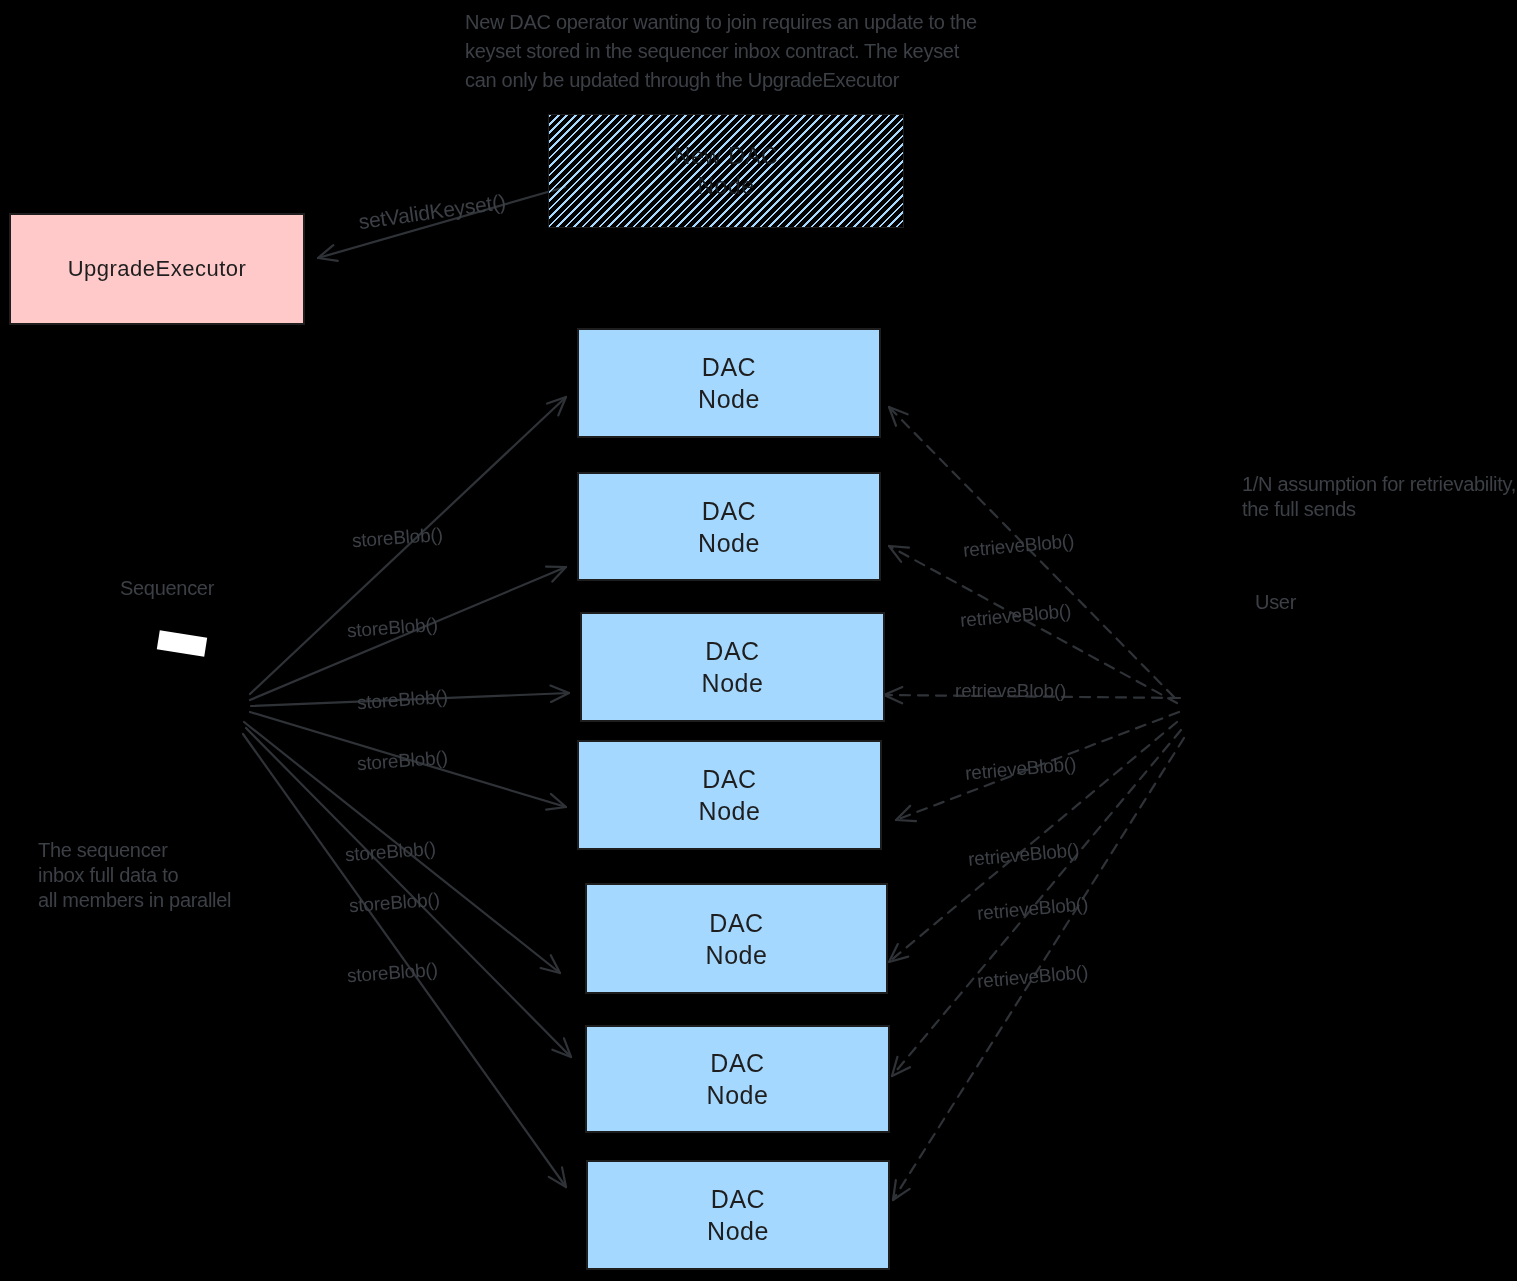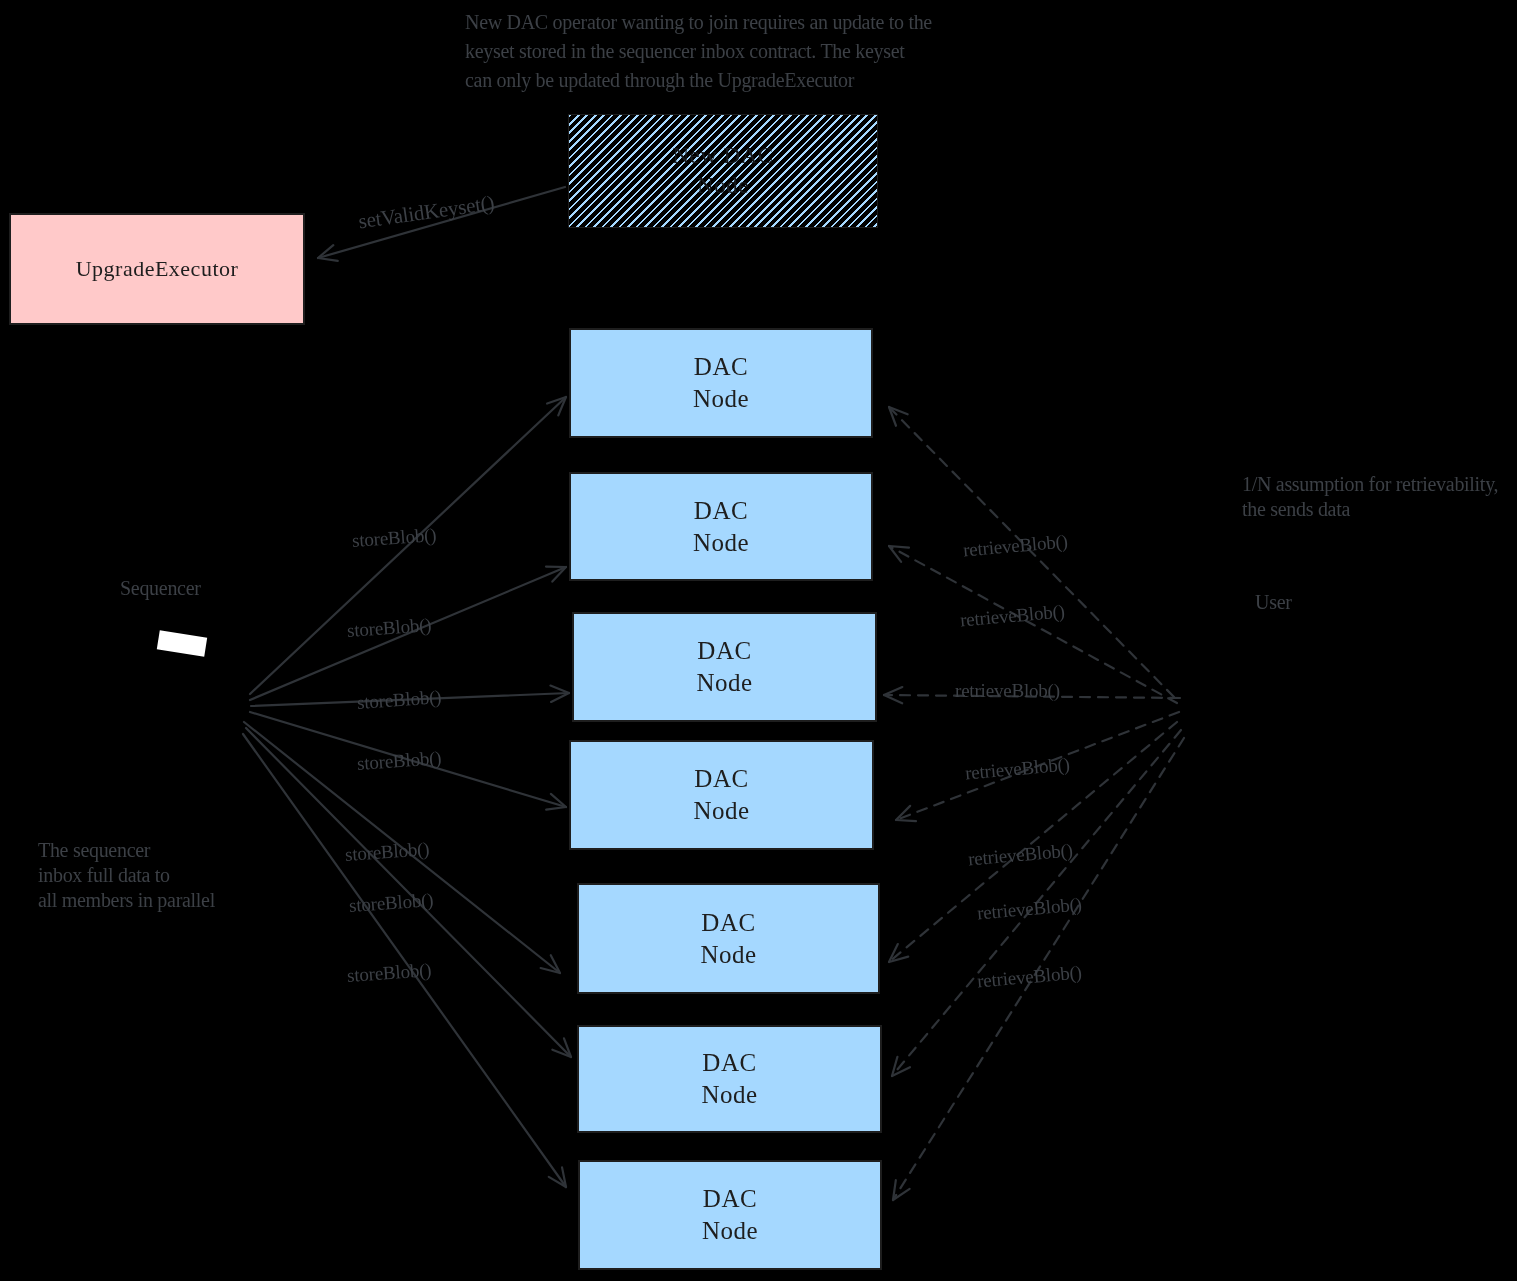--- a/index.html
+++ b/index.html
@@ -2,26 +2,26 @@
 <html style="--bg: #000000; --node_fill: #a5d8ff; --pink_fill: #ffc9c9; --box_border: #1e1e1e; --box_text: #1e1e1e; --note_text: #3c4046; --arrow: #2f3338; --white: #ffffff; --hatch_text: #16191d;"><head>
 <meta charset="utf-8">
 <style>
   :root{
     --bg:#000000; --node_fill:#a5d8ff; --pink_fill:#ffc9c9; --box_border:#1e1e1e;
     --box_text:#1e1e1e; --note_text:#3c4046; --arrow:#2f3338; --white:#ffffff; --hatch_text:#16191d;
   }
   html,body{margin:0;padding:0;background:var(--bg);}
   .stage{
     position:relative;width:1517px;height:1281px;background:var(--bg);
-    font-family:Liberation Serif, serif;overflow:hidden;
+    font-family:Liberation Sans, sans-serif;overflow:hidden;
   }
   svg.arrows{position:absolute;left:0;top:0;width:1517px;height:1281px;}
   .box{position:absolute;box-sizing:border-box;border:2px solid var(--box_border);
        display:flex;align-items:center;justify-content:center;text-align:center;}
-  .box.blue{background:var(--node_fill);}
+  .box.blue{background:var(--node_fill);margin-left:8px;}
   .box.pink{background:var(--pink_fill);}
   .box.hatch{
     background:repeating-linear-gradient(135deg,var(--node_fill) 0px,var(--node_fill) 1.8px,transparent 1.8px,transparent 6px);
     border:1px solid var(--box_border);
   }
   .box-label{color:var(--box_text);font-size:25px;line-height:32px;letter-spacing:.5px;}
   .box.hatch .box-label{color:var(--hatch_text);font-size:23px;line-height:30px;}
   .box.pink .box-label{font-size:22px;}
   .note{position:absolute;color:var(--note_text);font-size:20px;line-height:29px;letter-spacing:-0.3px;white-space:nowrap;}
   .note.small-lh{line-height:25px;}
@@ -83,21 +83,21 @@
       <line x1="337.8040493360092" y1="260.7927817488865" x2="318" y2="258" stroke="#2f3338" stroke-width="2.2" stroke-linecap="round"></line>
       <line x1="333.29809244780193" y1="245.11712891244713" x2="318" y2="258" stroke="#2f3338" stroke-width="2.2" stroke-linecap="round"></line>
     </svg>
 
   <div class="note" style="left:465px;top:8px;">
     <div>New DAC operator wanting to join requires an update to the</div>
     <div>keyset stored in the sequencer inbox contract. The keyset</div>
     <div>can only be updated through the UpgradeExecutor</div>
   </div>
 
-  <div class="box hatch" style="left:568px;top:114px;width:310px;height:114px;">
+  <div class="box hatch" style="left:548px;top:114px;width:356px;height:114px;">
     <div class="box-label">
       <div>New DAC</div>
       <div>Node</div>
     </div>
   </div>
 
   <div class="arrow-label tilt-8" style="left:358px;top:200px;font-size:21px;">setValidKeyset()</div>
 
   <div class="box pink" style="left:9px;top:213px;width:296px;height:112px;">
     <div class="box-label">UpgradeExecutor</div>
@@ -107,21 +107,21 @@
   <div class="seq-icon"></div>
 
   <div class="note small-lh" style="left:38px;top:838px;">
     <div>The sequencer</div>
     <div>inbox full data to</div>
     <div>all members in parallel</div>
   </div>
 
   <div class="note small-lh" style="left:1242px;top:472px;">
     <div>1/N assumption for retrievability,</div>
-    <div>the sends data</div>
+    <div>the full sends</div>
   </div>
   <div class="note" style="left:1255px;top:588px;text-align:center;">User</div>
 
   <div class="box blue" style="left:569px;top:328px;width:304px;height:110px;">
     <div class="box-label">
         <div>DAC</div>
         <div>Node</div>
       </div>
   </div>
   <div class="box blue" style="left:569px;top:472px;width:304px;height:109px;">

